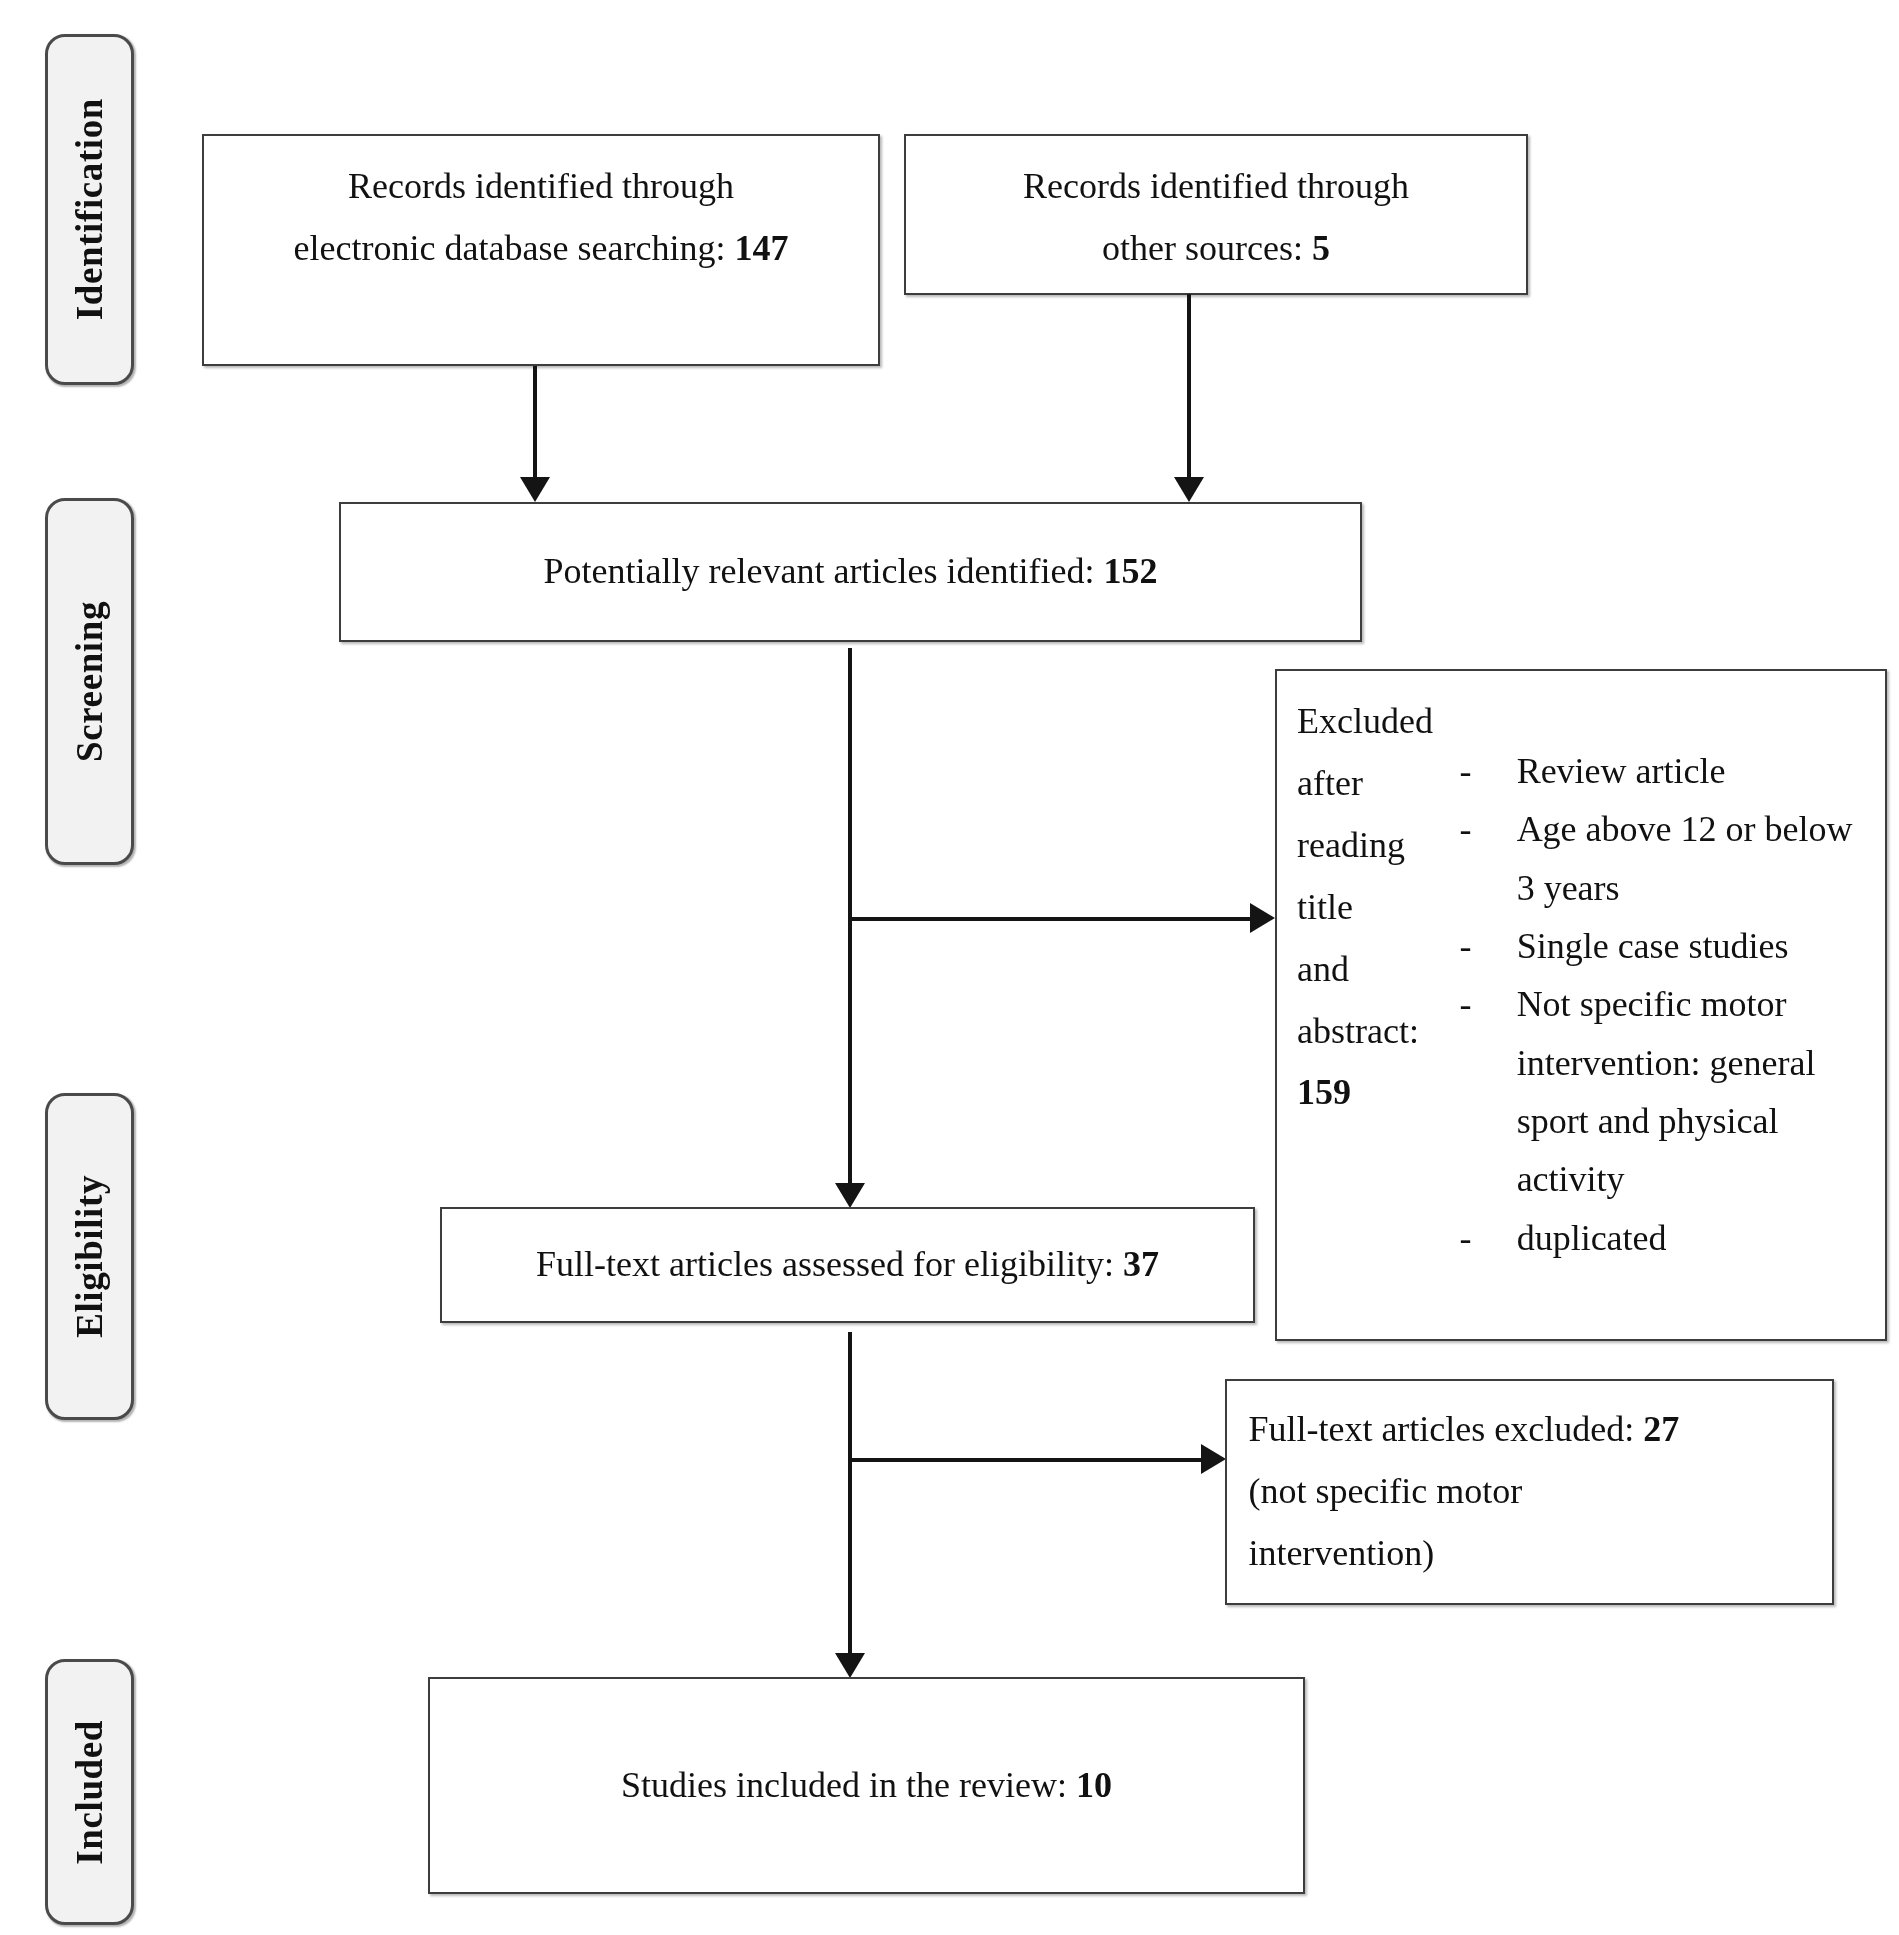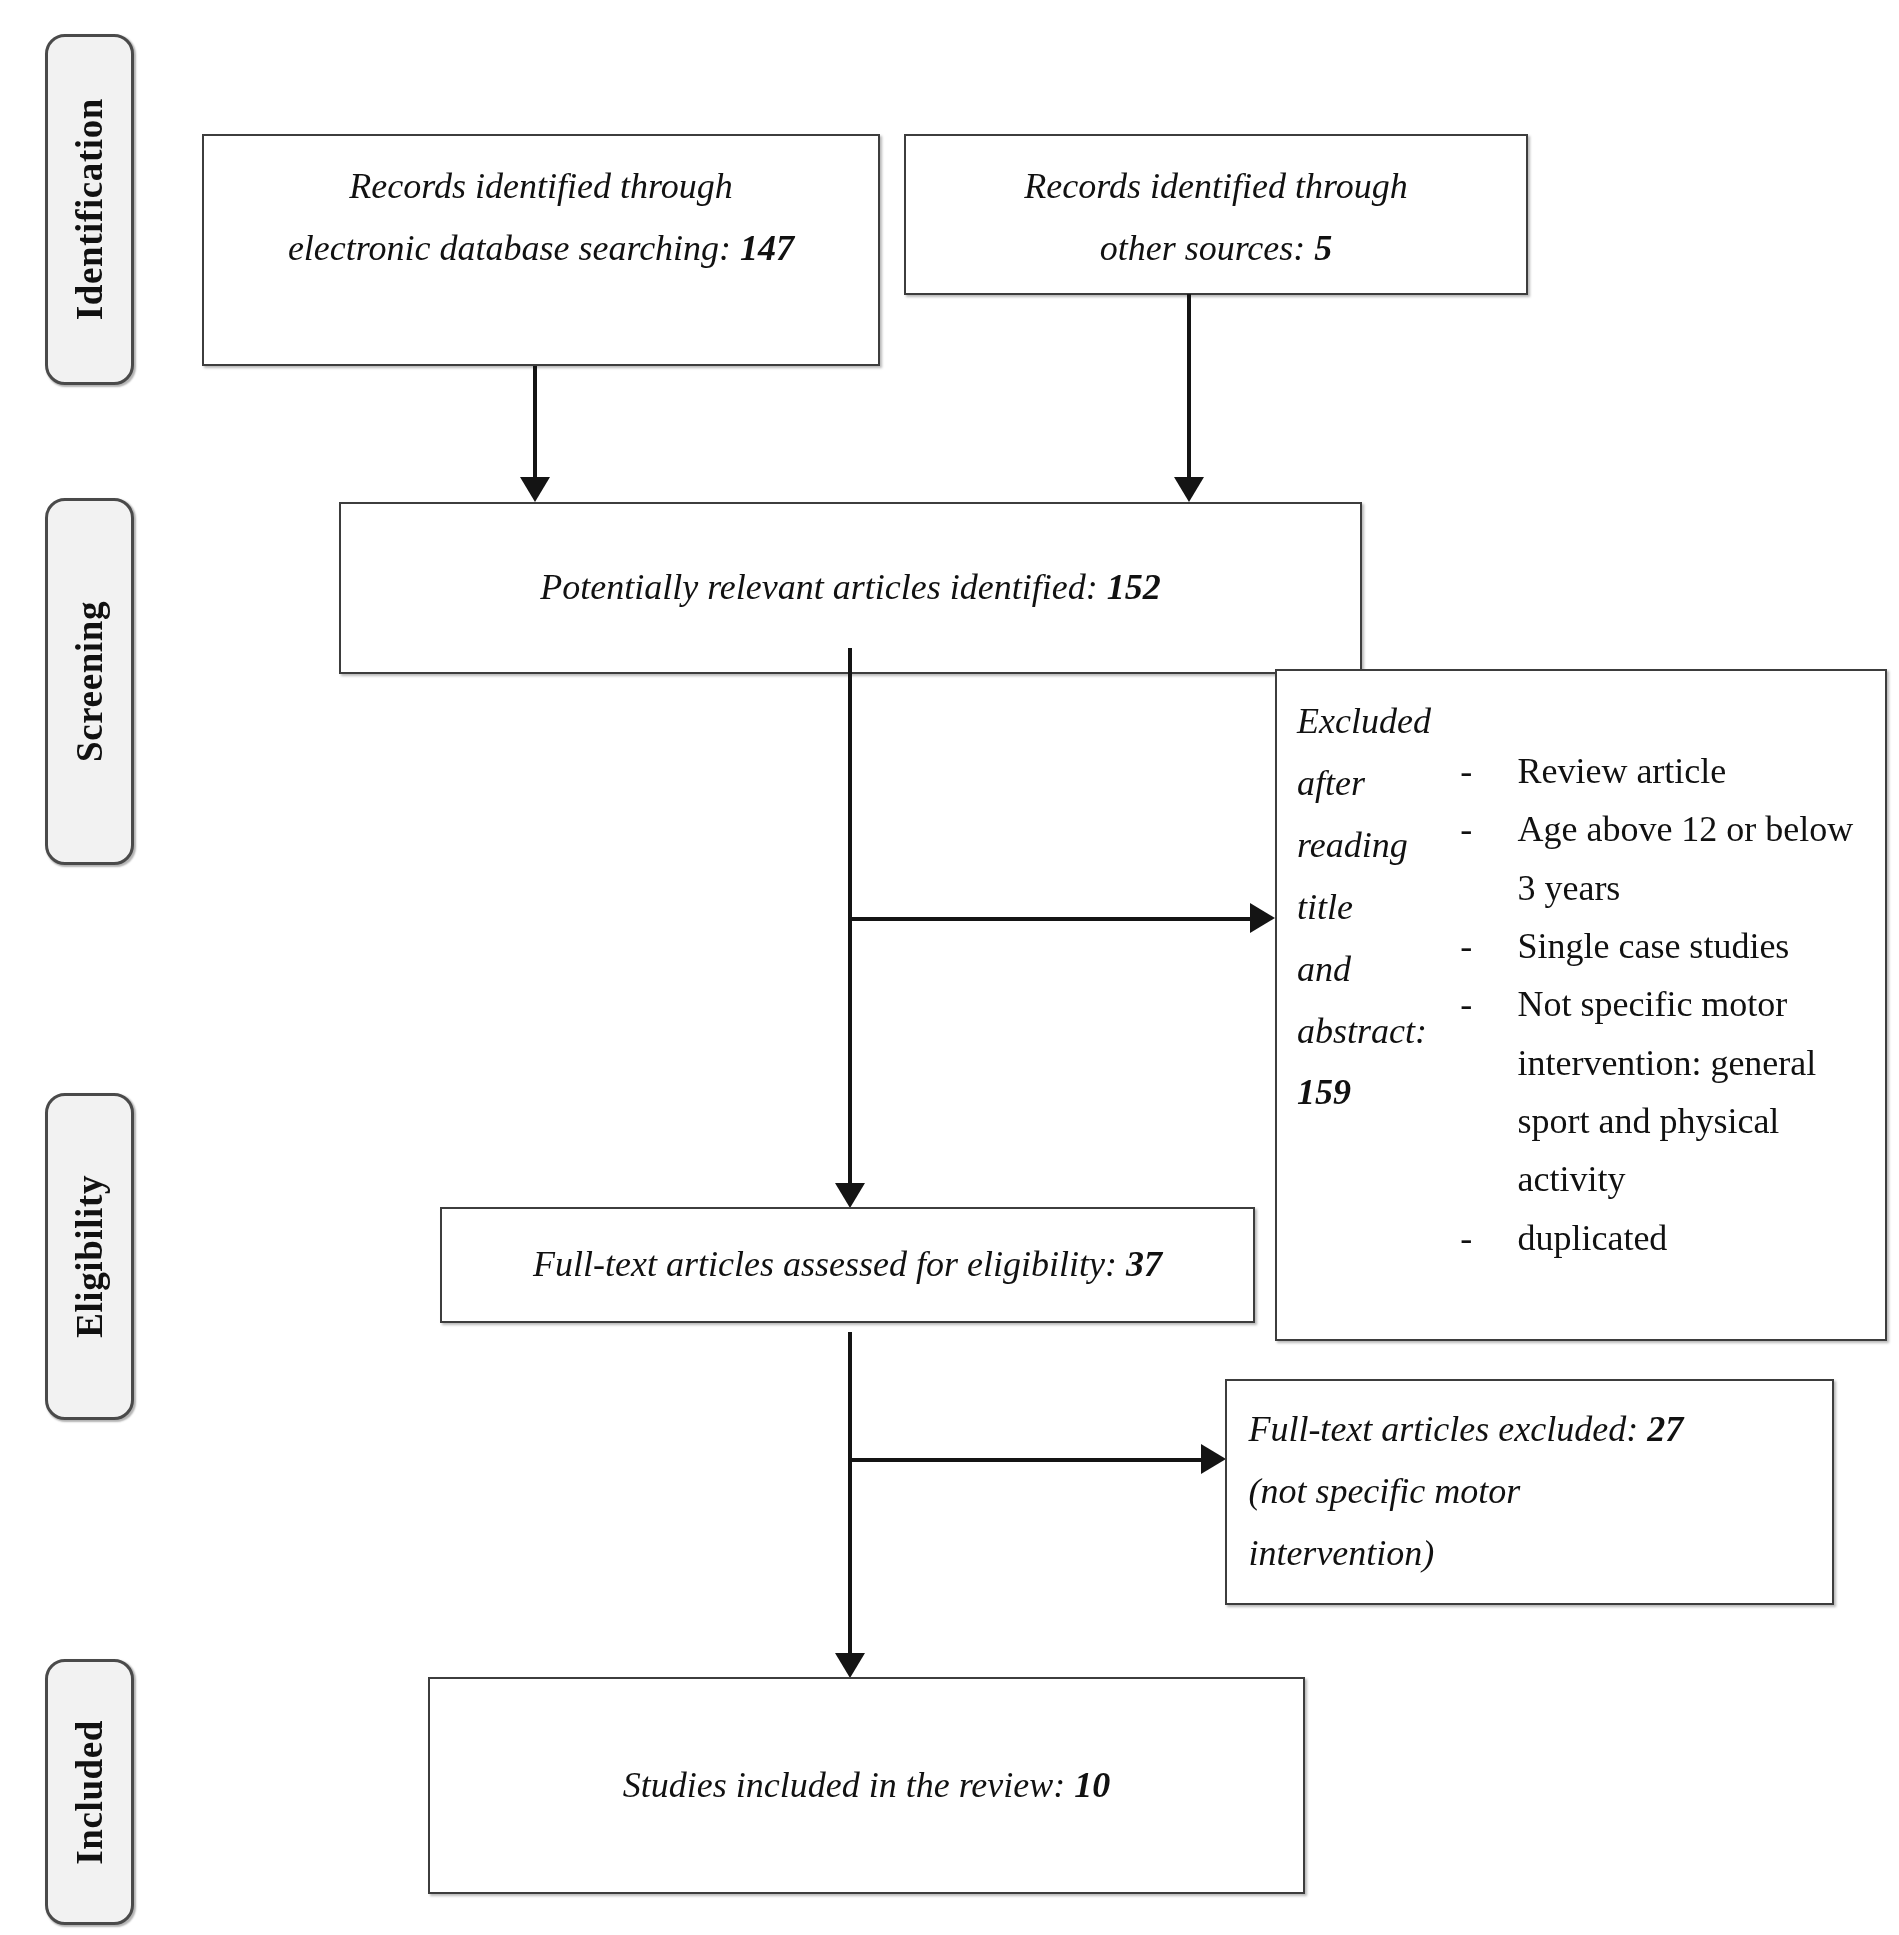--- a/index.html
+++ b/index.html
@@ -39,21 +39,21 @@
     box-sizing:border-box;
   }
   .box .inner{
     width:100%;height:100%;
     display:flex;
     box-sizing:border-box;
   }
   .box.center .inner{align-items:center;justify-content:center;text-align:center;}
   .box.topcenter .inner{align-items:flex-start;justify-content:center;text-align:center;padding-top:20px;}
   .box.left .inner{align-items:flex-start;justify-content:flex-start;text-align:left;}
-  .box p{margin:0;font-size:36px;line-height:1.72;font-style:italic;}
+  .box p{margin:0;font-size:36px;line-height:1.72;}
   .box b{font-weight:bold;}
 
   
   .excl-head{font-size:36px;line-height:1.62;margin:0;}
   .excl-list{list-style:none;margin:0;padding:0;}
   .excl-list li{
     position:relative;
     font-size:36px;
     line-height:1.62;
     padding-left:62px;
@@ -118,21 +118,21 @@
       </p>
     </div>
   </div>
 
   <div class="vline" style="left:533px;top:366px;height:112px;"></div>
   <div class="arrow-down" style="left:520px;top:477px;"></div>
 
   <div class="vline" style="left:1187px;top:294px;height:183px;"></div>
   <div class="arrow-down" style="left:1174px;top:477px;"></div>
 
-  <div class="box center" style="left:339px;top:502px;width:1023px;height:172px;">
+  <div class="box center" style="left:339px;top:502px;width:1023px;height:140px;">
     <div class="inner">
       <p>
         <span>Potentially relevant articles identified: </span><b>152</b>
       </p>
     </div>
   </div>
 
   <div class="vline" style="left:848px;top:648px;height:535px;"></div>
   <div class="arrow-down" style="left:835px;top:1183px;"></div>
 

